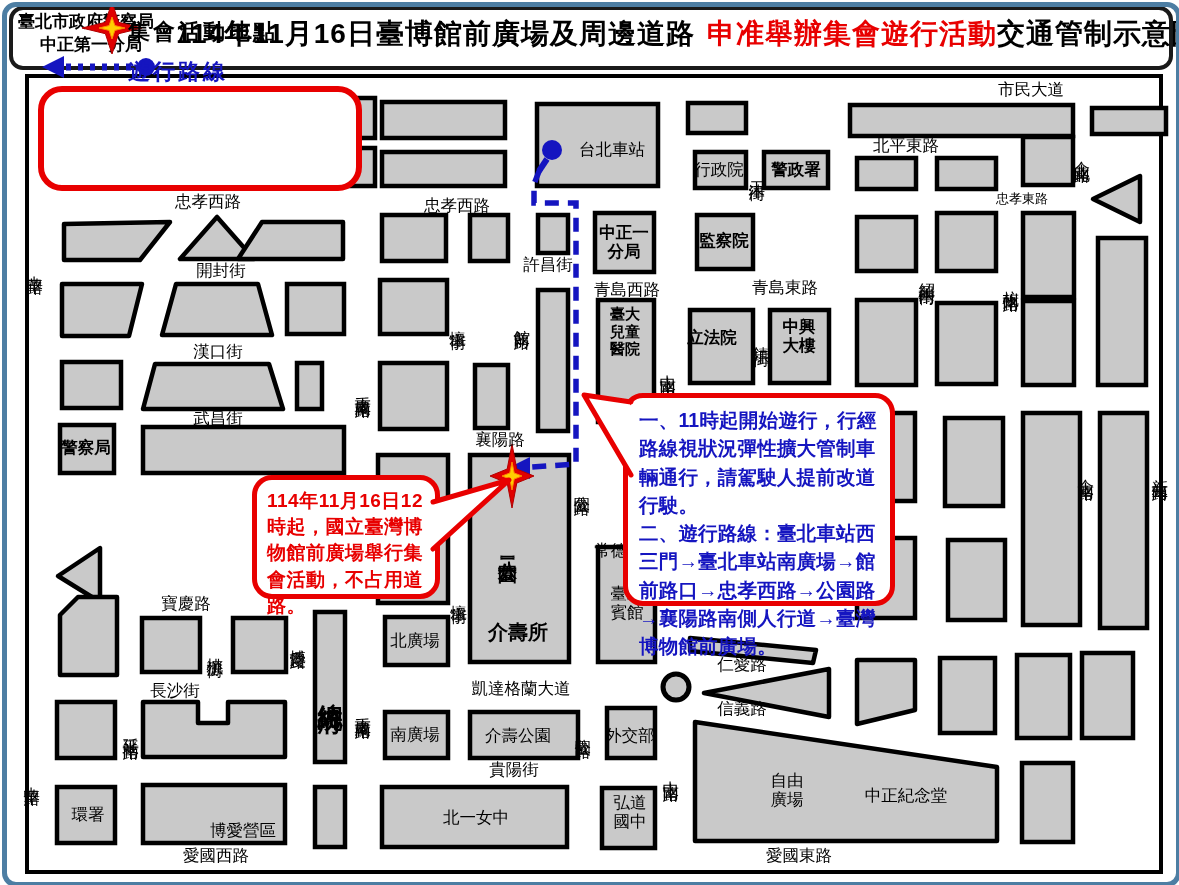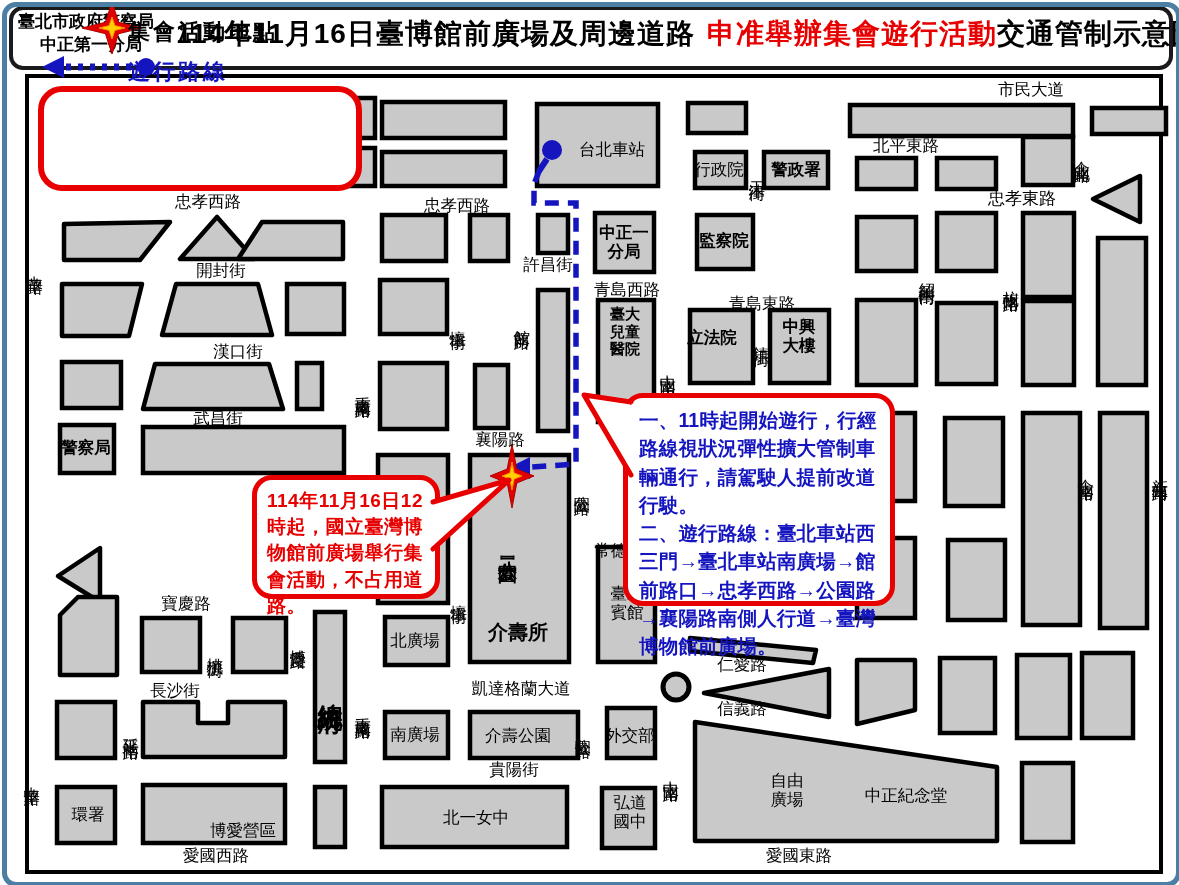--- a/index.html
+++ b/index.html
@@ -166,26 +166,26 @@
     <polygon points="508,468 530,457 530,479" fill="#1515c0"></polygon>
     <polygon points="512,444 516.8,469 534,476 516.8,483 512,508 507.2,483 490,476 507.2,469" fill="#e00000" stroke="#b00000" stroke-width="1"></polygon>
     <polygon points="512,462 514.2,473 522,476 514.2,479 512,490 509.8,479 502,476 509.8,473" fill="#ffd000" stroke="#ff8800" stroke-width="1"></polygon>
   </svg>
 
 <div id="labels-layer">
     <div class="map-label" style="left: 1031px; top: 90px; font-size: 16.5px;">市民大道</div>
     <div class="map-label" style="left: 906px; top: 146px; font-size: 16.5px;">北平東路</div>
     <div class="map-label" style="left: 208px; top: 202px; font-size: 16.5px;">忠孝西路</div>
     <div class="map-label" style="left: 457px; top: 206px; font-size: 16.5px;">忠孝西路</div>
-    <div class="map-label" style="left: 1022px; top: 199px; font-size: 17px;">忠孝東路</div>
+    <div class="map-label" style="left: 1022px; top: 199px; font-size: 13px;">忠孝東路</div>
     <div class="map-label" style="left: 221px; top: 271px; font-size: 16.5px;">開封街</div>
     <div class="map-label" style="left: 548px; top: 265px; font-size: 16.5px;">許昌街</div>
     <div class="map-label" style="left: 627px; top: 290px; font-size: 16.5px; text-align: right;">青島西路</div>
-    <div class="map-label" style="left: 762px; top: 288px; font-size: 16.5px; margin-top: 16px;">青島東路</div>
-    <div class="map-label" style="left: 218px; top: 352px; font-size: 16.5px; margin-left: 20px;">漢口街</div>
+    <div class="map-label" style="left: 785px; top: 288px; font-size: 16.5px;">青島東路</div>
+    <div class="map-label" style="left: 218px; top: 352px; font-size: 16.5px;">漢口街</div>
     <div class="map-label" style="left: 218px; top: 419px; font-size: 16.5px;">武昌街</div>
     <div class="map-label" style="left: 500px; top: 440px; font-size: 16.5px;">襄陽路</div>
     <div class="map-label" style="left: 521px; top: 689px; font-size: 16.5px;">凱達格蘭大道</div>
     <div class="map-label" style="left: 514px; top: 770px; font-size: 16.5px;">貴陽街</div>
     <div class="map-label" style="left: 186px; top: 604px; font-size: 16.5px;">寶慶路</div>
     <div class="map-label" style="left: 175px; top: 691px; font-size: 16.5px;">長沙街</div>
     <div class="map-label" style="left: 216px; top: 856px; font-size: 16.5px;">愛國西路</div>
     <div class="map-label" style="left: 799px; top: 856px; font-size: 16.5px;">愛國東路</div>
     <div class="map-label" style="left: 742px; top: 665px; font-size: 16.5px;">仁愛路</div>
     <div class="map-label" style="left: 742px; top: 709px; font-size: 16.5px;">信義路</div>

